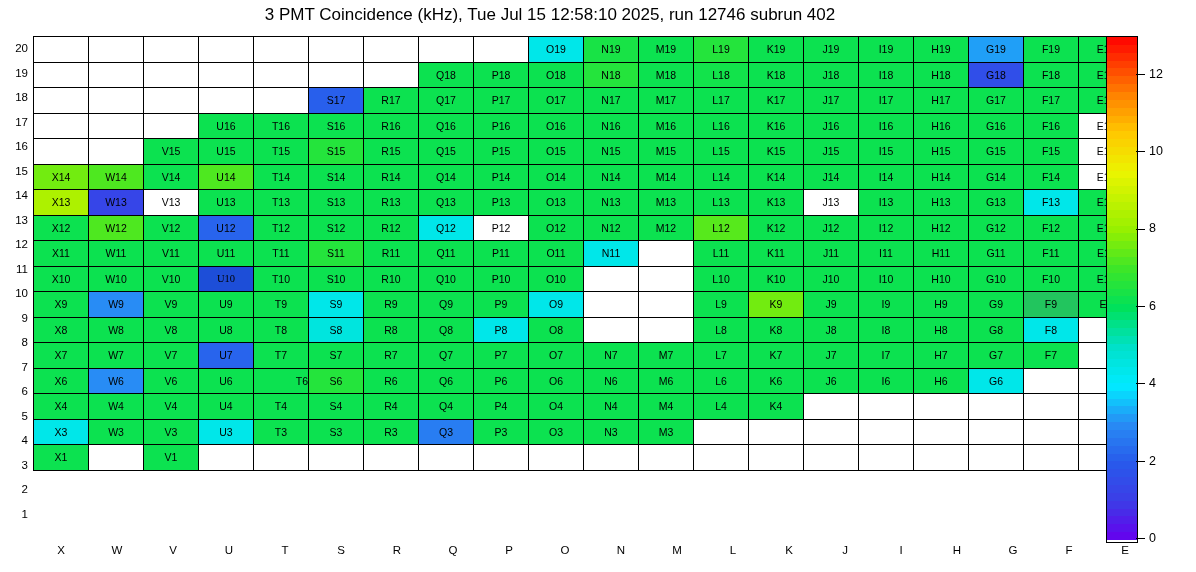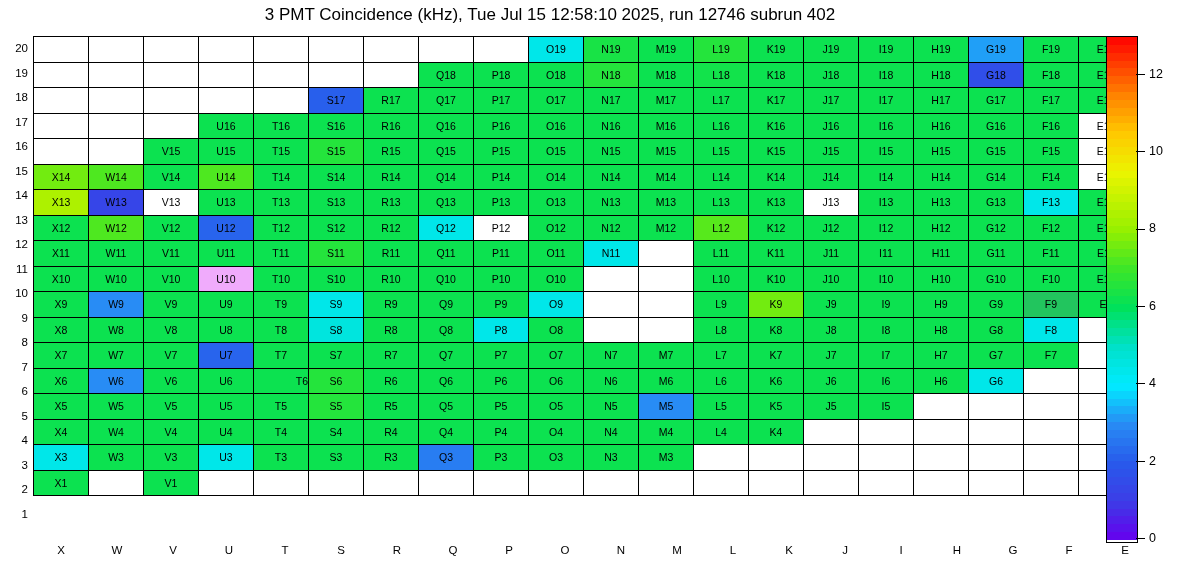--- a/index.html
+++ b/index.html
@@ -248,21 +248,21 @@
             <td style="background: rgb(12, 226, 80);">I11</td>
             <td style="background: rgb(12, 226, 80);">H11</td>
             <td style="background: rgb(12, 226, 80);">G11</td>
             <td style="background: rgb(12, 226, 80);">F11</td>
             <td style="background: rgb(12, 226, 80);">E11</td>
           </tr>
           <tr>
             <td style="background: rgb(12, 226, 80);">X10</td>
             <td style="background: rgb(12, 226, 80);">W10</td>
             <td style="background: rgb(12, 226, 80);">V10</td>
-            <td style="background: #f0abfc;">U10</td>
+            <td style="background: #1d4ed8; font-family: Liberation Serif, serif;">U10</td>
             <td style="background: rgb(12, 226, 80);">T10</td>
             <td style="background: rgb(12, 226, 80);">S10</td>
             <td style="background: rgb(12, 226, 80);">R10</td>
             <td style="background: rgb(12, 226, 80);">Q10</td>
             <td style="background: rgb(12, 226, 80);">P10</td>
             <td style="background: rgb(12, 226, 80);">O10</td>
             <td class="empty" style="background: rgb(255, 255, 255);"></td>
             <td class="empty" style="background: rgb(255, 255, 255);"></td>
             <td style="background: rgb(12, 226, 80);">L10</td>
             <td style="background: rgb(12, 226, 80);">K10</td>
@@ -351,42 +351,20 @@
             <td style="background: rgb(12, 226, 80);">P6</td>
             <td style="background: rgb(12, 226, 80);">O6</td>
             <td style="background: rgb(12, 226, 80);">N6</td>
             <td style="background: rgb(12, 226, 80);">M6</td>
             <td style="background: rgb(12, 226, 80);">L6</td>
             <td style="background: rgb(12, 226, 80);">K6</td>
             <td style="background: rgb(12, 226, 80);">J6</td>
             <td style="background: rgb(12, 226, 80);">I6</td>
             <td style="background: rgb(12, 226, 80);">H6</td>
             <td style="background: rgb(0, 231, 233);">G6</td>
-            <td class="empty" style="background: rgb(255, 255, 255);"></td>
-            <td class="empty" style="background: rgb(255, 255, 255);"></td>
-          </tr>
-          <tr>
-            <td style="background: rgb(12, 226, 80);">X5</td>
-            <td style="background: rgb(12, 226, 80);">W5</td>
-            <td style="background: rgb(12, 226, 80);">V5</td>
-            <td style="background: rgb(12, 226, 80);">U5</td>
-            <td style="background: rgb(12, 226, 80);">T5</td>
-            <td style="background: rgb(36, 228, 60);">S5</td>
-            <td style="background: rgb(12, 226, 80);">R5</td>
-            <td style="background: rgb(12, 226, 80);">Q5</td>
-            <td style="background: rgb(12, 226, 80);">P5</td>
-            <td style="background: rgb(12, 226, 80);">O5</td>
-            <td style="background: rgb(12, 226, 80);">N5</td>
-            <td style="background: rgb(40, 140, 245);">M5</td>
-            <td style="background: rgb(12, 226, 80);">L5</td>
-            <td style="background: rgb(12, 226, 80);">K5</td>
-            <td style="background: rgb(12, 226, 80);">J5</td>
-            <td style="background: rgb(12, 226, 80);">I5</td>
-            <td class="empty" style="background: rgb(255, 255, 255);"></td>
-            <td class="empty" style="background: rgb(255, 255, 255);"></td>
             <td class="empty" style="background: rgb(255, 255, 255);"></td>
             <td class="empty" style="background: rgb(255, 255, 255);"></td>
           </tr>
           <tr>
             <td style="background: rgb(12, 226, 80);">X4</td>
             <td style="background: rgb(12, 226, 80);">W4</td>
             <td style="background: rgb(12, 226, 80);">V4</td>
             <td style="background: rgb(12, 226, 80);">U4</td>
             <td style="background: rgb(12, 226, 80);">T4</td>
             <td style="background: rgb(12, 226, 80);">S4</td>

